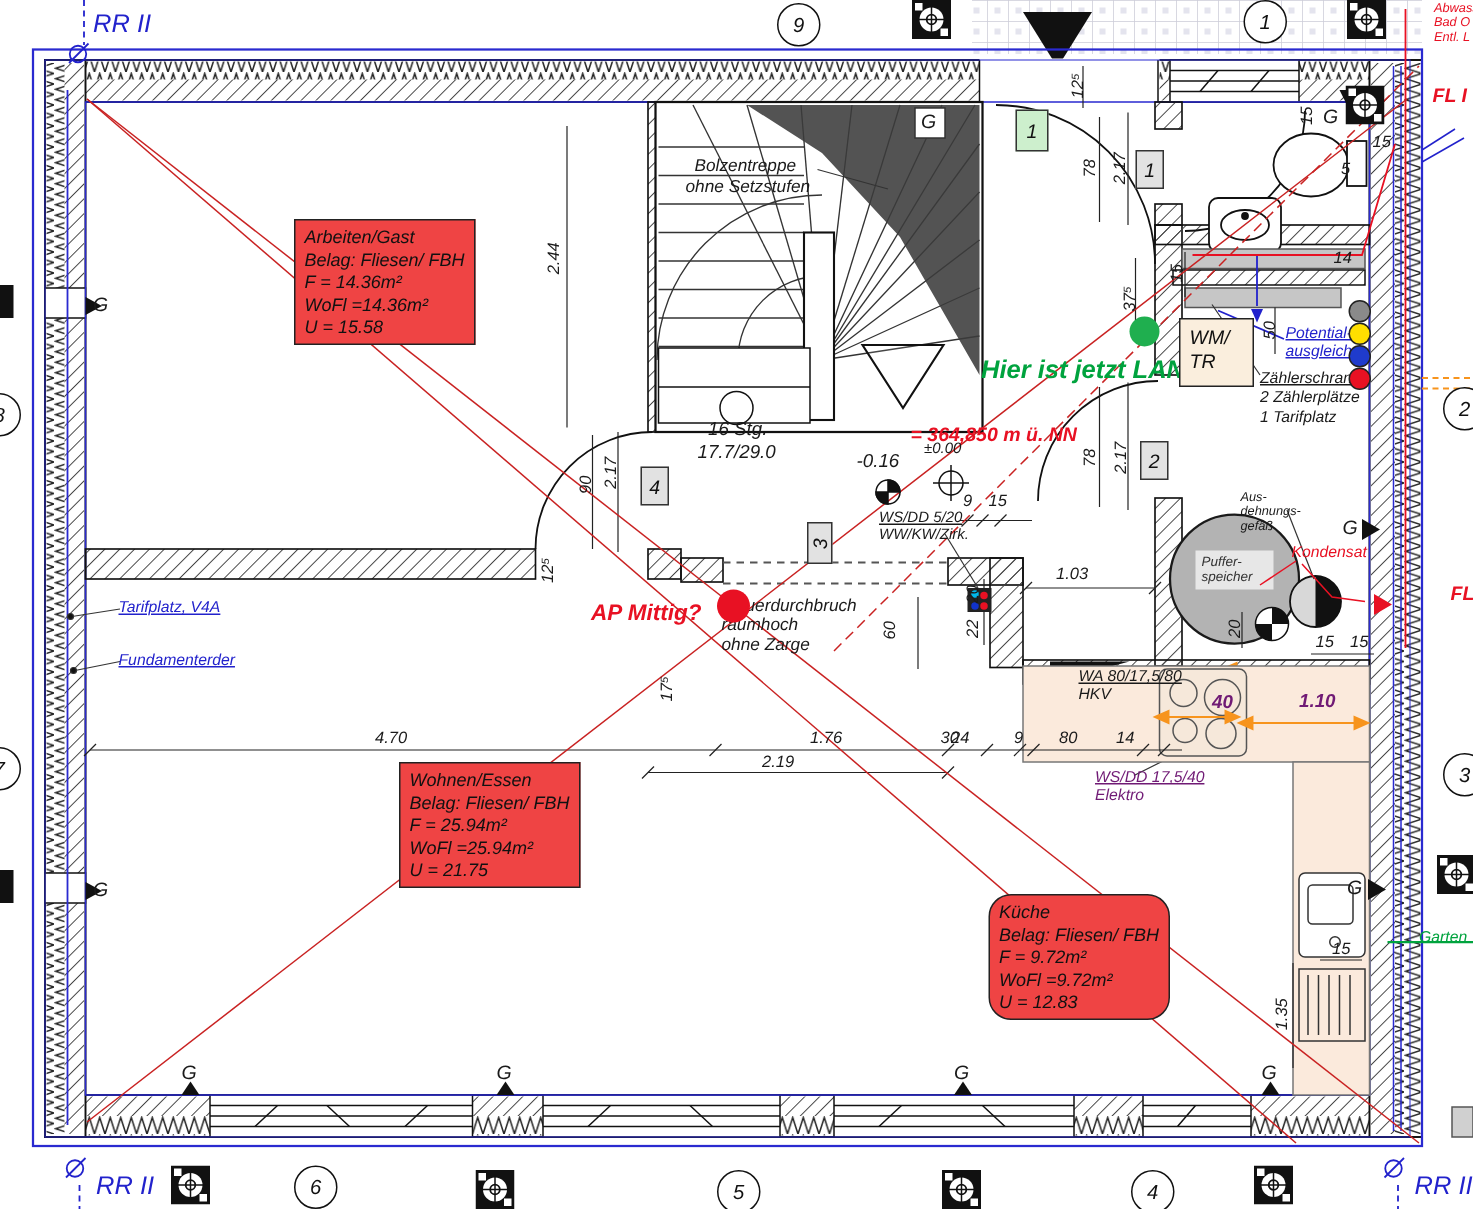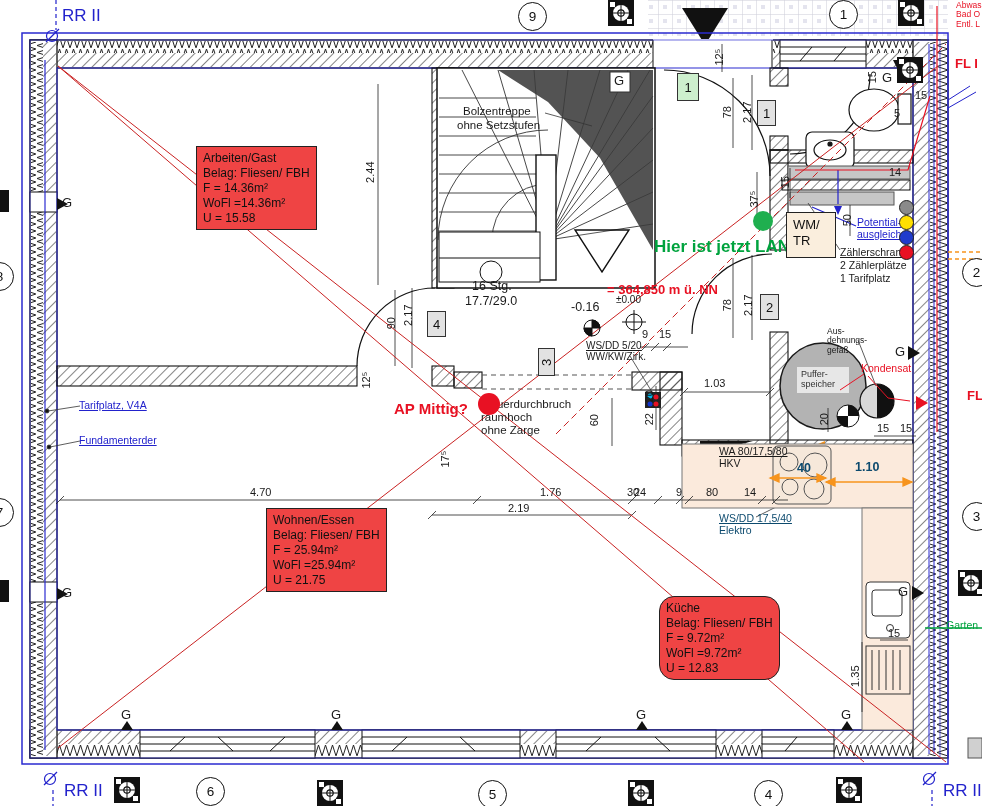--- a/index.html
+++ b/index.html
@@ -1,23 +1,23 @@
 <!DOCTYPE html>
 <html><head>
 <meta charset="utf-8">
 <style>
   html,body{margin:0;padding:0;background:#fff;}
   #plan{position:relative;width:982px;height:806px;overflow:hidden;background:#fff;
-        font-family:"Liberation Sans",sans-serif;}
+        font-family:"Liberation Sans",sans-serif;font-style:italic;}
   #plan svg{position:absolute;left:0;top:0;z-index:1;}
   .lbl{position:absolute;font-family:"Liberation Sans",sans-serif;font-size:11px;color:#1a1a1a;
        white-space:nowrap;line-height:1.12;z-index:3;}
   .v{transform:rotate(-90deg);transform-origin:center;width:36px;text-align:center;}
   .u{text-decoration:underline;}
-  .blue{color:#2222cc;} .red{color:#e81123;} .green{color:#00a33e;} .orange{color:#0c4a6e;}
+  .blue{color:#2222cc;} .red{color:#e81123;} .green{color:#00a33e;} .orange{color:#701a75;margin-left:11px;}
   .b{font-weight:bold;}
   .gc{position:absolute;width:27px;height:27px;border:1.4px solid #111;border-radius:50%;background:#fff;
       display:flex;align-items:center;justify-content:center;font-size:13.5px;color:#111;z-index:2;}
   .chip{position:absolute;border:1.6px solid #333;background:#e2e2e2;display:flex;align-items:center;
         justify-content:center;font-size:13px;color:#111;z-index:3;}
   .roombox{position:absolute;background:#ef4444;border:1.4px solid #222;padding:4px 6px;
            font-size:12px;line-height:1.24;color:#111;z-index:3;}
   .roombox span{display:block;white-space:nowrap;}
   .dot{position:absolute;border-radius:50%;z-index:4;}
   .pdot{position:absolute;width:13px;height:13px;border-radius:50%;border:1px solid #222;z-index:3;}

